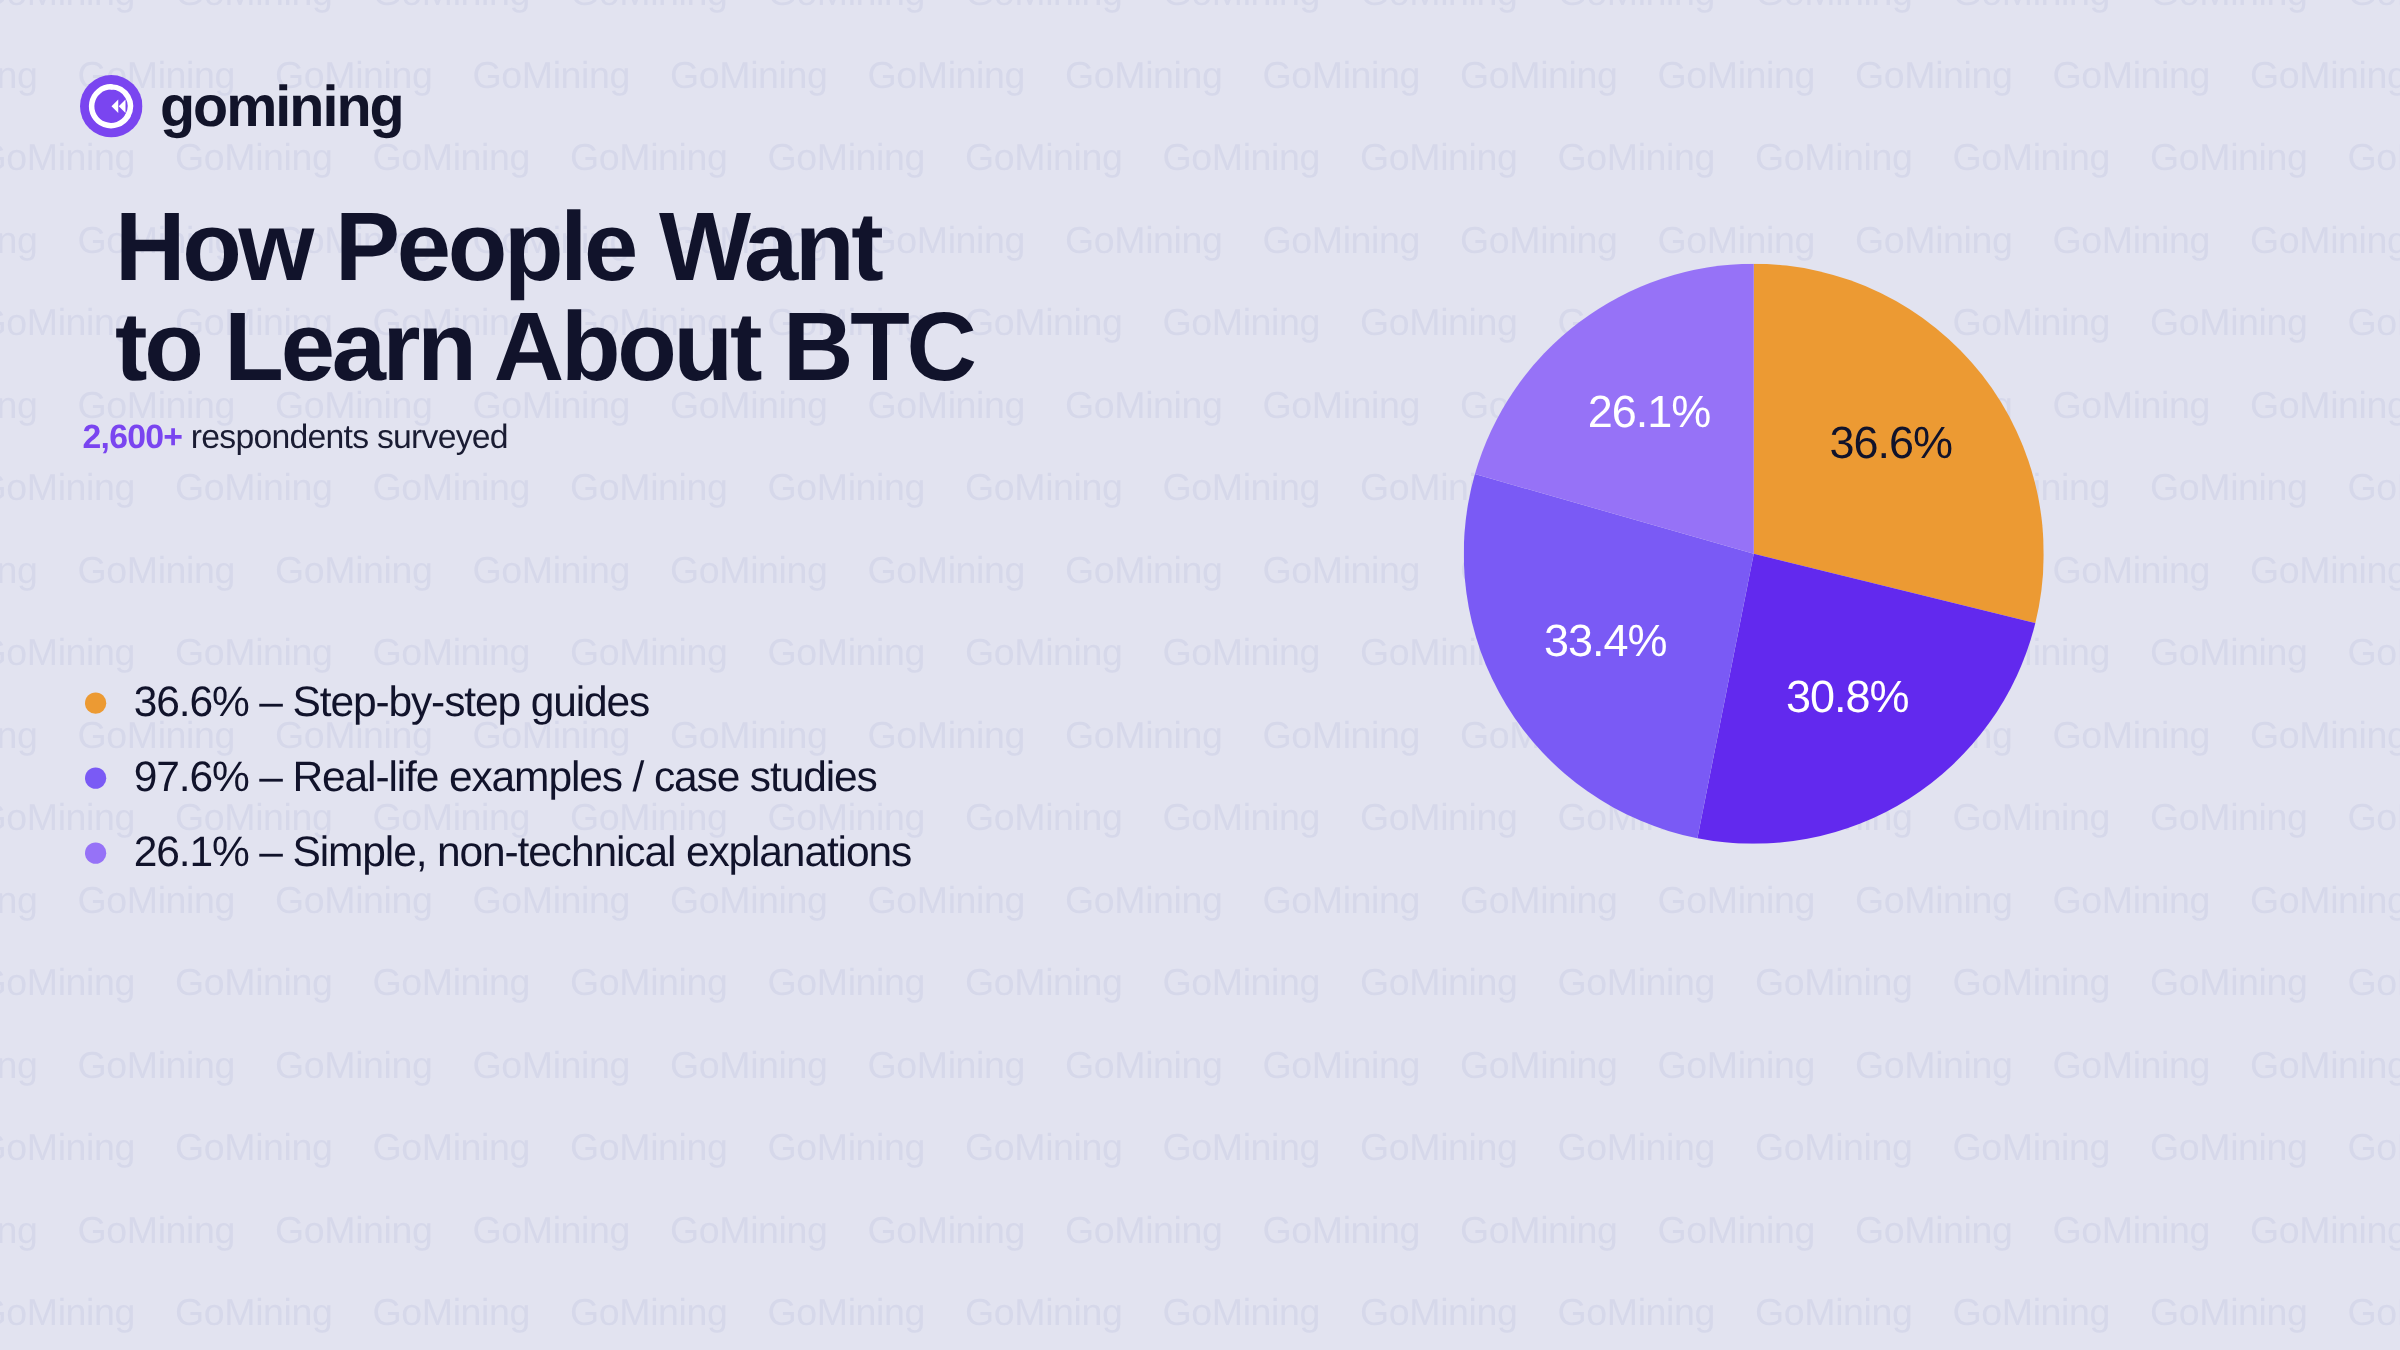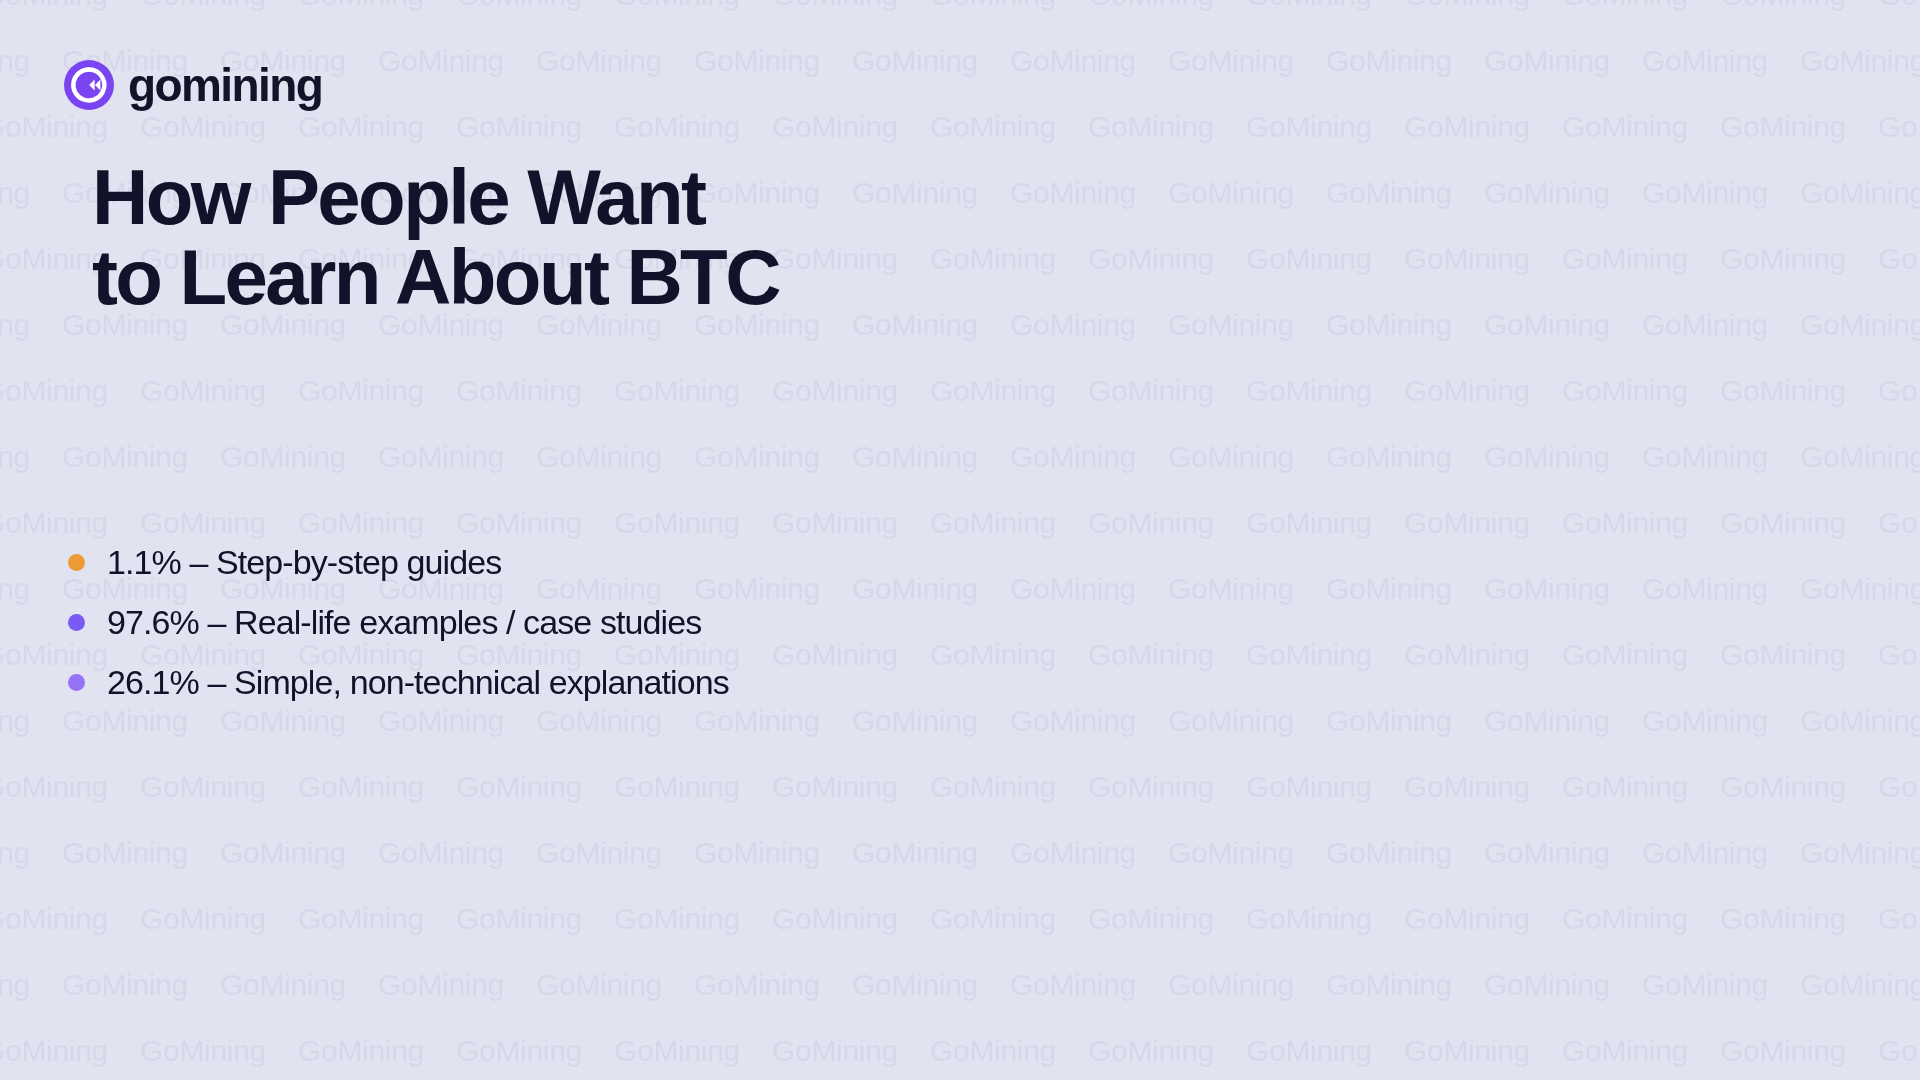--- a/index.html
+++ b/index.html
@@ -175,30 +175,45 @@
       <path d="M36.4 19.6 L31.0 25 L36.4 30.4 Z" fill="#FFFFFF"></path>
     </svg>
     <span id="logo-word">gomining</span>
   </div>
 
   <h1 id="headline">
     <span class="l1">How People Want</span>
     <span class="l2">to Learn About BTC</span>
   </h1>
 
+  <div id="subtitle">
+    <span class="count">2,600+</span><span class="rest"> respondents surveyed</span>
+  </div>
 
   <ul id="legend">
       <li class="legend-item">
         <span class="legend-dot" style="background: rgb(236, 154, 51);"></span>
-        <span class="legend-text">1.1% – Step-by-step guides</span>
+        <span class="legend-text">36.6% – Step-by-step guides</span>
       </li>
       <li class="legend-item">
         <span class="legend-dot" style="background: rgb(122, 90, 245);"></span>
         <span class="legend-text">97.6% – Real-life examples / case studies</span>
       </li>
       <li class="legend-item">
         <span class="legend-dot" style="background: rgb(150, 114, 247);"></span>
         <span class="legend-text">26.1% – Simple, non-technical explanations</span>
       </li>
     </ul>
 
+  <div id="pie-wrap">
+    <svg id="pie-svg" viewBox="0 0 464 464">
+        <path d="M 232 232 L 232.00 0.00 A 232 232 0 0 1 457.27 287.46 Z" fill="#EC9A33"></path>
+        <path d="M 232 232 L 457.27 287.46 A 232 232 0 0 1 186.92 459.58 Z" fill="#6229EE"></path>
+        <path d="M 232 232 L 186.92 459.58 A 232 232 0 0 1 8.94 168.22 Z" fill="#7A5AF5"></path>
+        <path d="M 232 232 L 8.94 168.22 A 232 232 0 0 1 232.00 0.00 Z" fill="#9672F7"></path>
+        <text x="341.6" y="146.1" class="slice-label" fill="#11132B">36.6%</text>
+        <text x="306.8" y="349.4" class="slice-label" fill="#FFFFFF">30.8%</text>
+        <text x="113.2" y="304.6" class="slice-label" fill="#FFFFFF">33.4%</text>
+        <text x="148.2" y="120.9" class="slice-label" fill="#FFFFFF">26.1%</text>
+      </svg>
+  </div>
 
 </div>
 
 </body></html>

